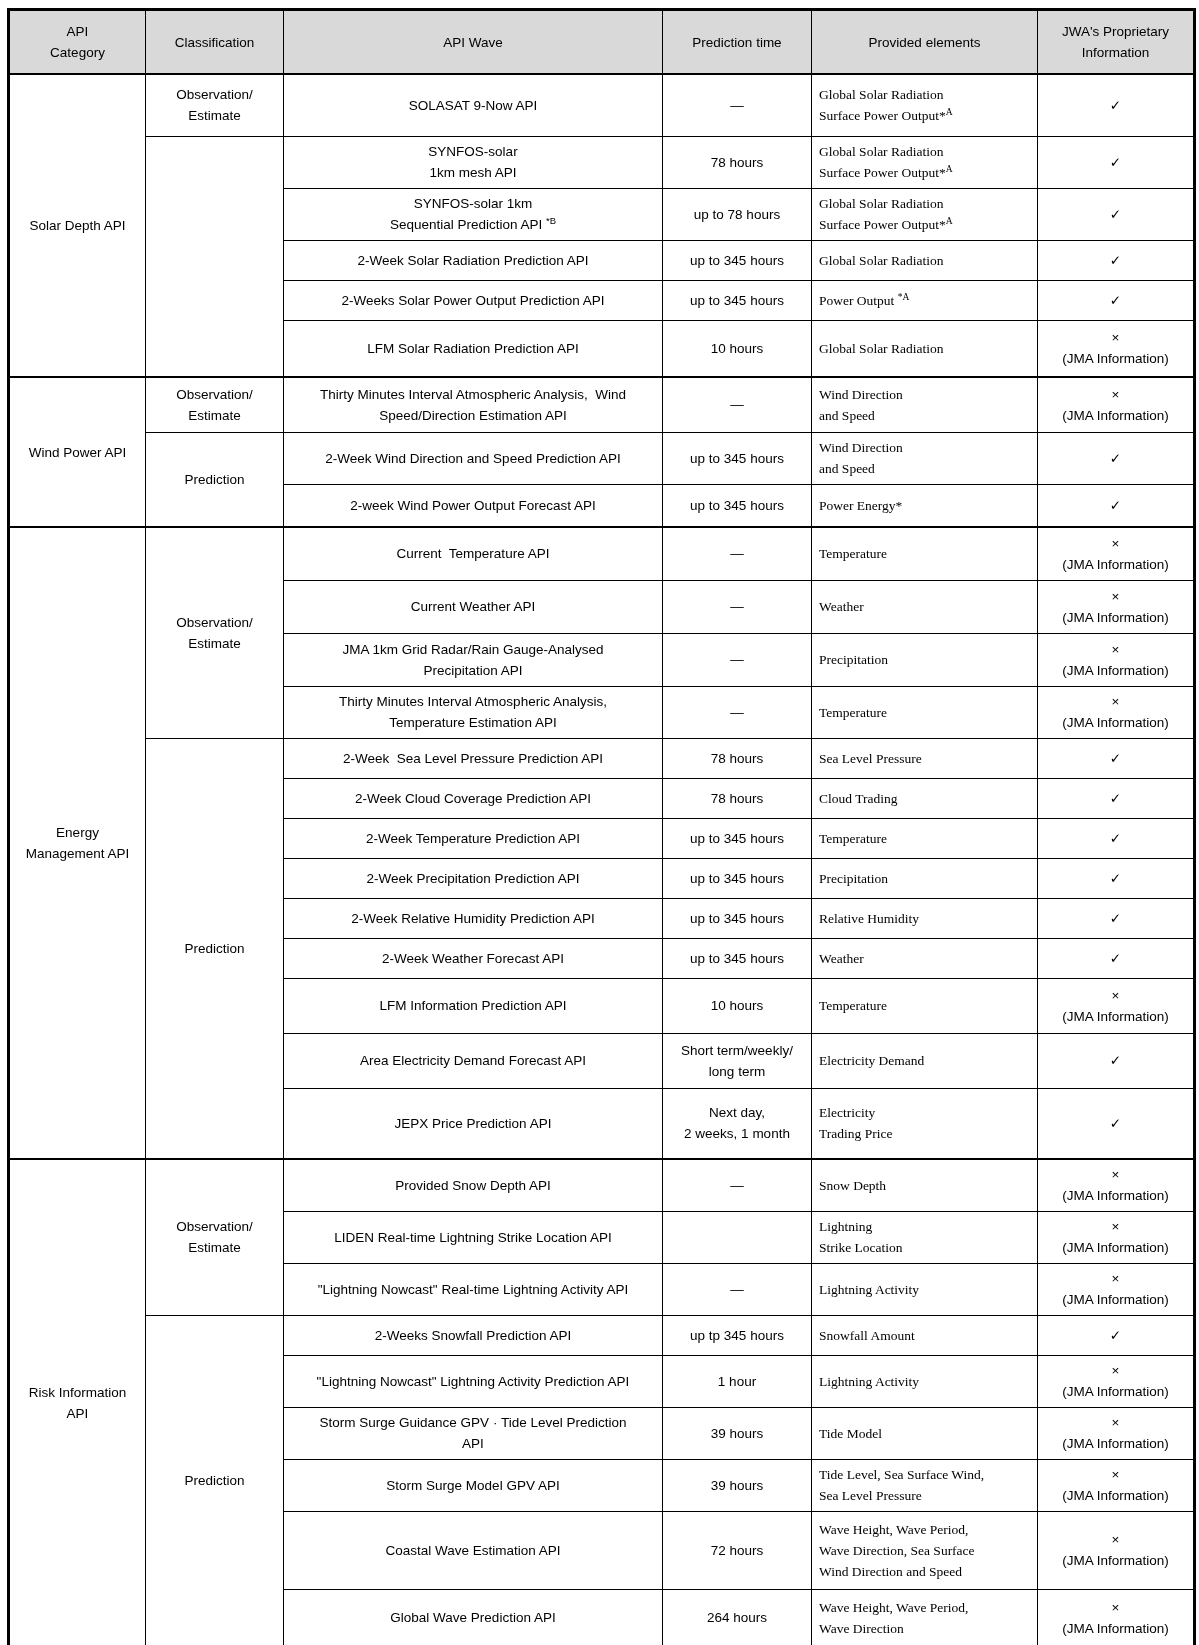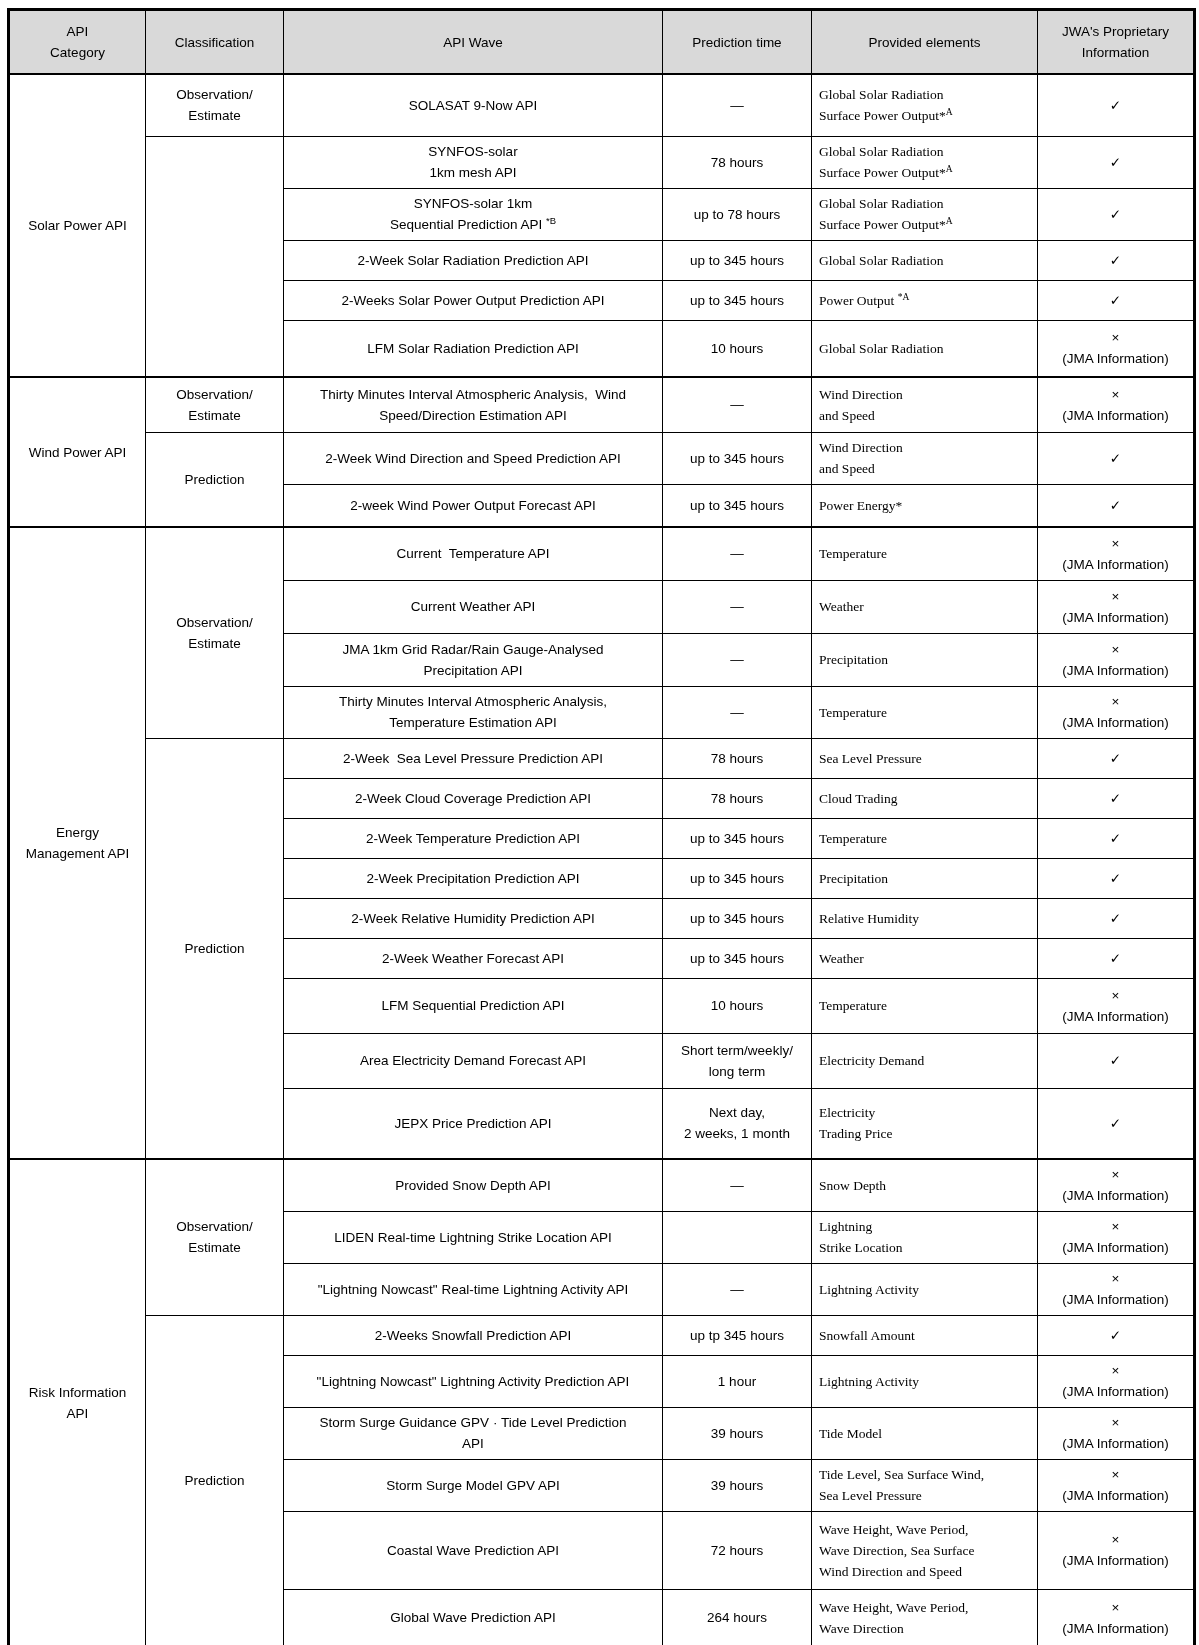--- a/index.html
+++ b/index.html
@@ -65,21 +65,21 @@
       <th>API Wave</th>
       <th>Prediction time</th>
       <th>Provided elements</th>
       <th>JWA's Proprietary
 Information</th>
     </tr>
   </thead>
   <tbody>
 
     <tr style="height:62px">
-      <td rowspan="6">Solar Power API</td>
+      <td rowspan="6">Solar Depth API</td>
       <td>Observation/
 Estimate</td>
       <td>SOLASAT 9-Now API</td>
       <td>—</td>
       <td class="elements">Global Solar Radiation
 Surface Power Output*<sup>A</sup></td>
       <td>✓</td>
     </tr>
     <tr style="height:52px">
       <td rowspan="5"></td>
@@ -210,21 +210,21 @@
       <td class="elements">Relative Humidity</td>
       <td>✓</td>
     </tr>
     <tr style="height:40px">
       <td>2-Week Weather Forecast API</td>
       <td>up to 345 hours</td>
       <td class="elements">Weather</td>
       <td>✓</td>
     </tr>
     <tr style="height:55px">
-      <td>LFM Sequential Prediction API</td>
+      <td>LFM Information Prediction API</td>
       <td>10 hours</td>
       <td class="elements">Temperature</td>
       <td>×
 (JMA Information)</td>
     </tr>
     <tr style="height:55px">
       <td>Area Electricity Demand Forecast API</td>
       <td>Short term/weekly/
 long term</td>
       <td class="elements">Electricity Demand</td>
@@ -289,21 +289,21 @@
     </tr>
     <tr style="height:52px">
       <td>Storm Surge Model GPV API</td>
       <td>39 hours</td>
       <td class="elements">Tide Level, Sea Surface Wind,
 Sea Level Pressure</td>
       <td>×
 (JMA Information)</td>
     </tr>
     <tr style="height:78px">
-      <td>Coastal Wave Prediction API</td>
+      <td>Coastal Wave Estimation API</td>
       <td>72 hours</td>
       <td class="elements">Wave Height, Wave Period,
 Wave Direction, Sea Surface
 Wind Direction and Speed</td>
       <td>×
 (JMA Information)</td>
     </tr>
     <tr style="height:58px">
       <td>Global Wave Prediction API</td>
       <td>264 hours</td>

